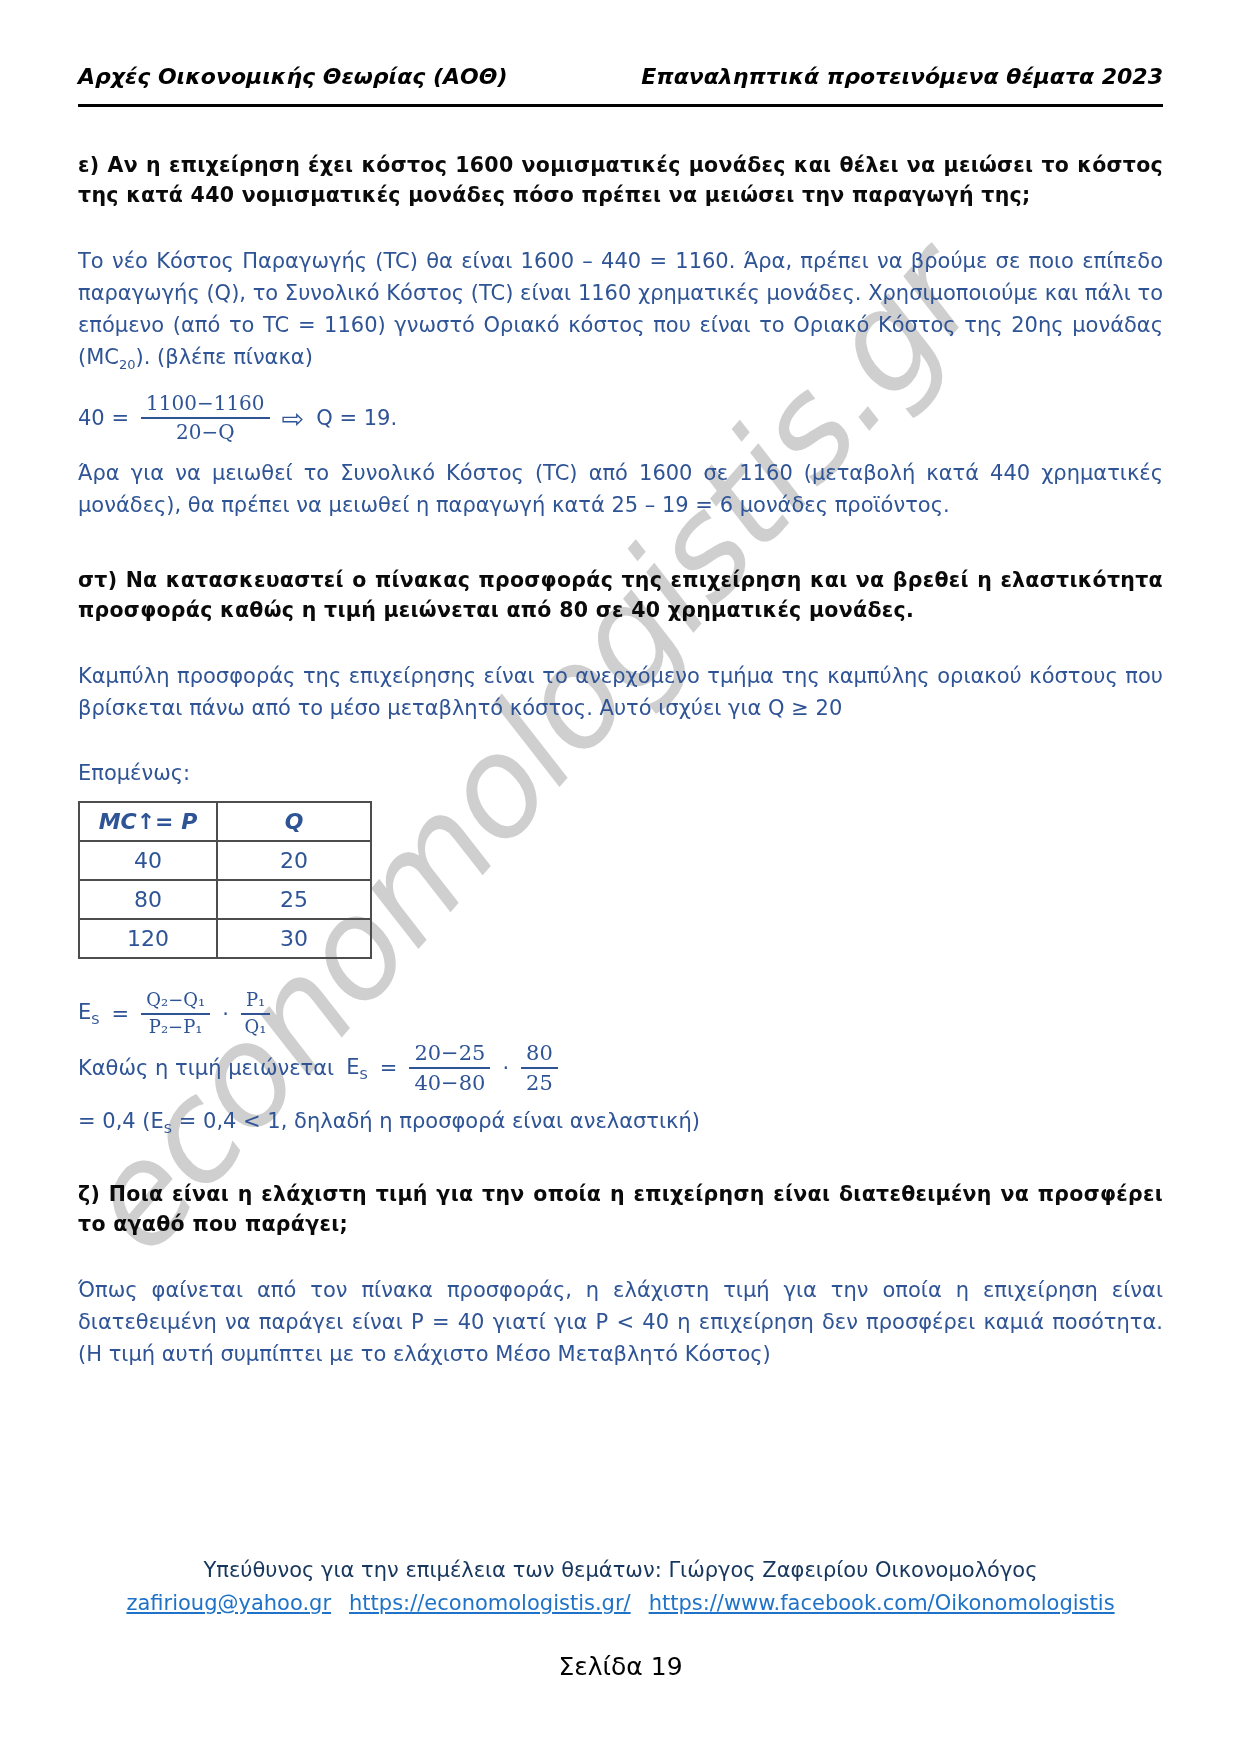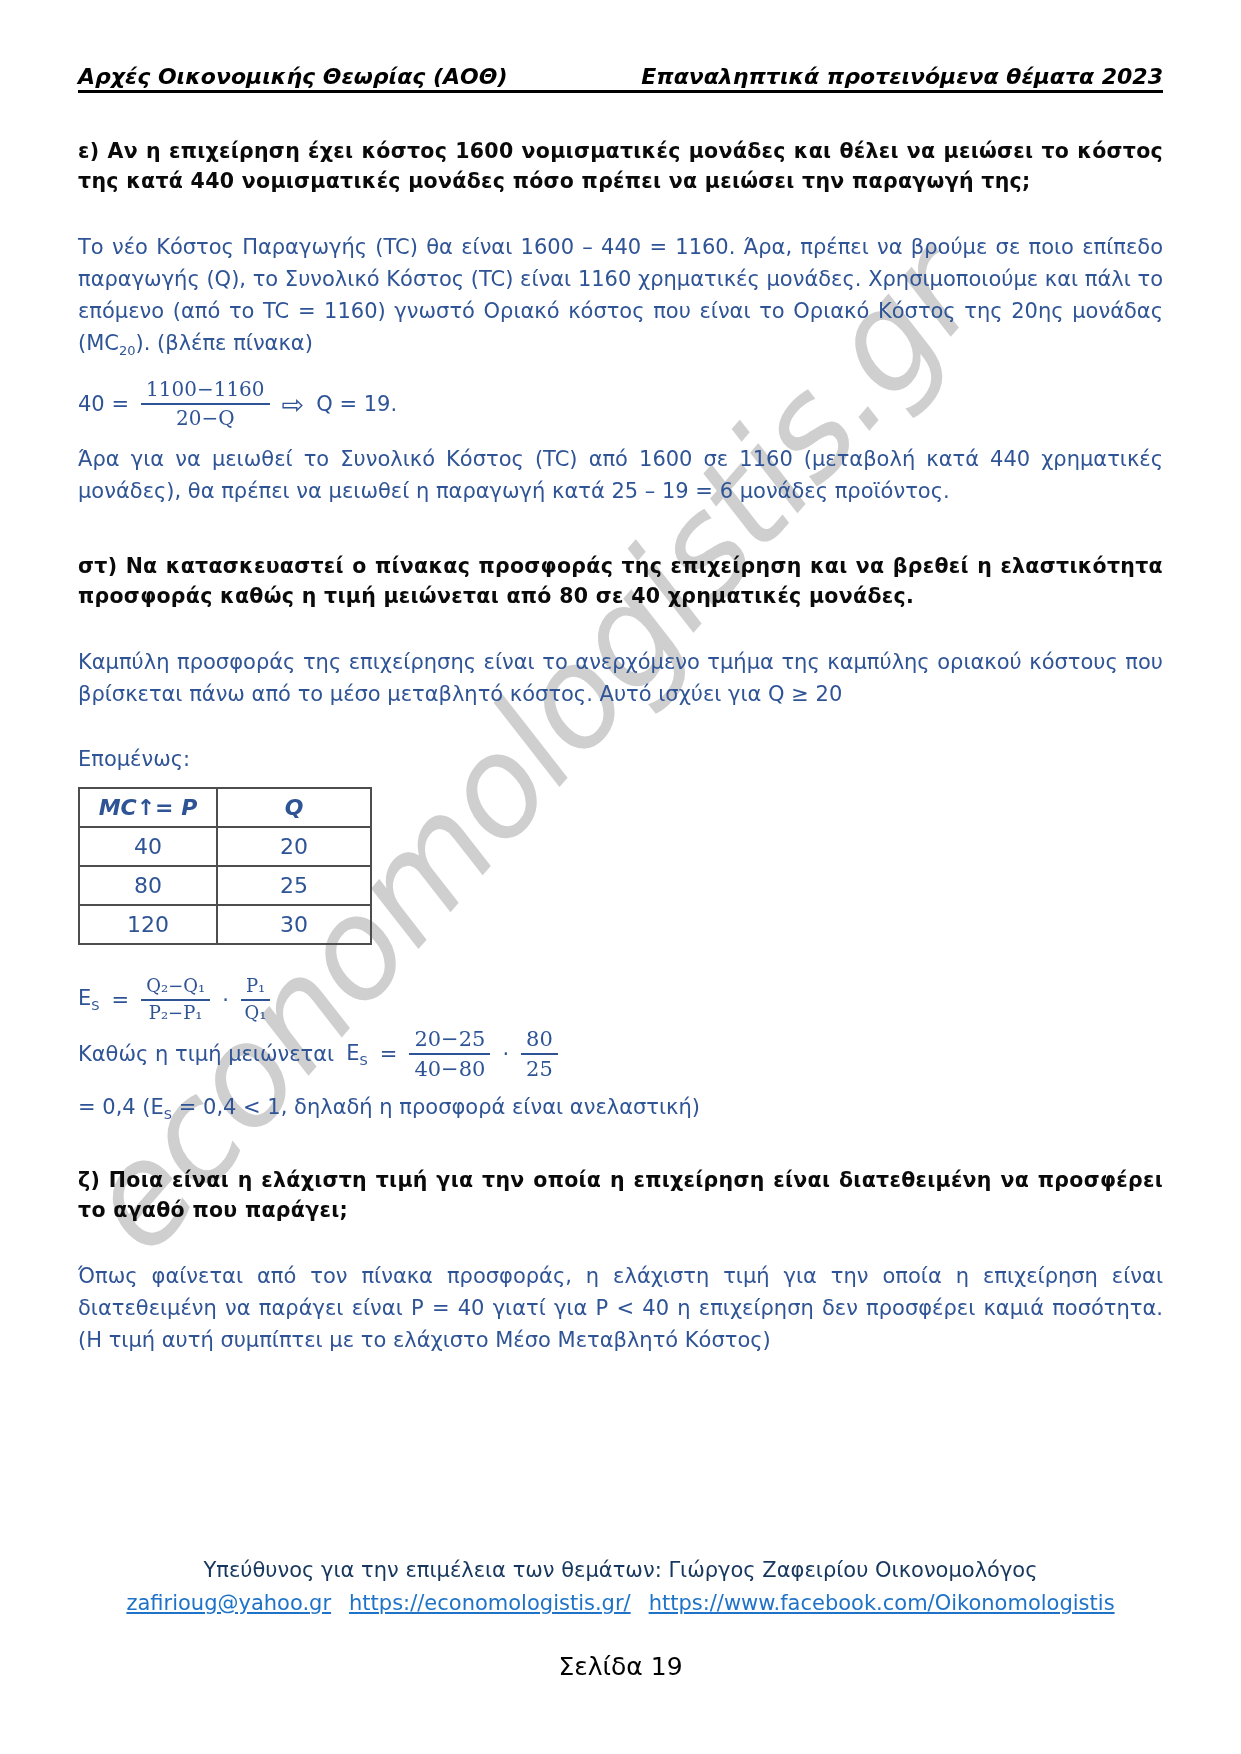--- a/index.html
+++ b/index.html
@@ -25,21 +25,21 @@
     white-space:nowrap;
     z-index:0;
     pointer-events:none;
     user-select:none;
   }
   .content { position:relative; z-index:1; padding:64px 78px 0 78px; }
 
   .doc-header {
     display:flex; justify-content:space-between; align-items:flex-end;
     border-bottom:3px solid #000;
-    padding-bottom:1px;
+    padding-bottom:15px;
     font-weight:bold; font-style:italic;
     font-size:22px;
     color:#000;
   }
 
   .q-heading {
     margin-top:44px;
     font-size:20.5px; font-weight:bold;
     color:#0a0a0a;
     line-height:1.45;

